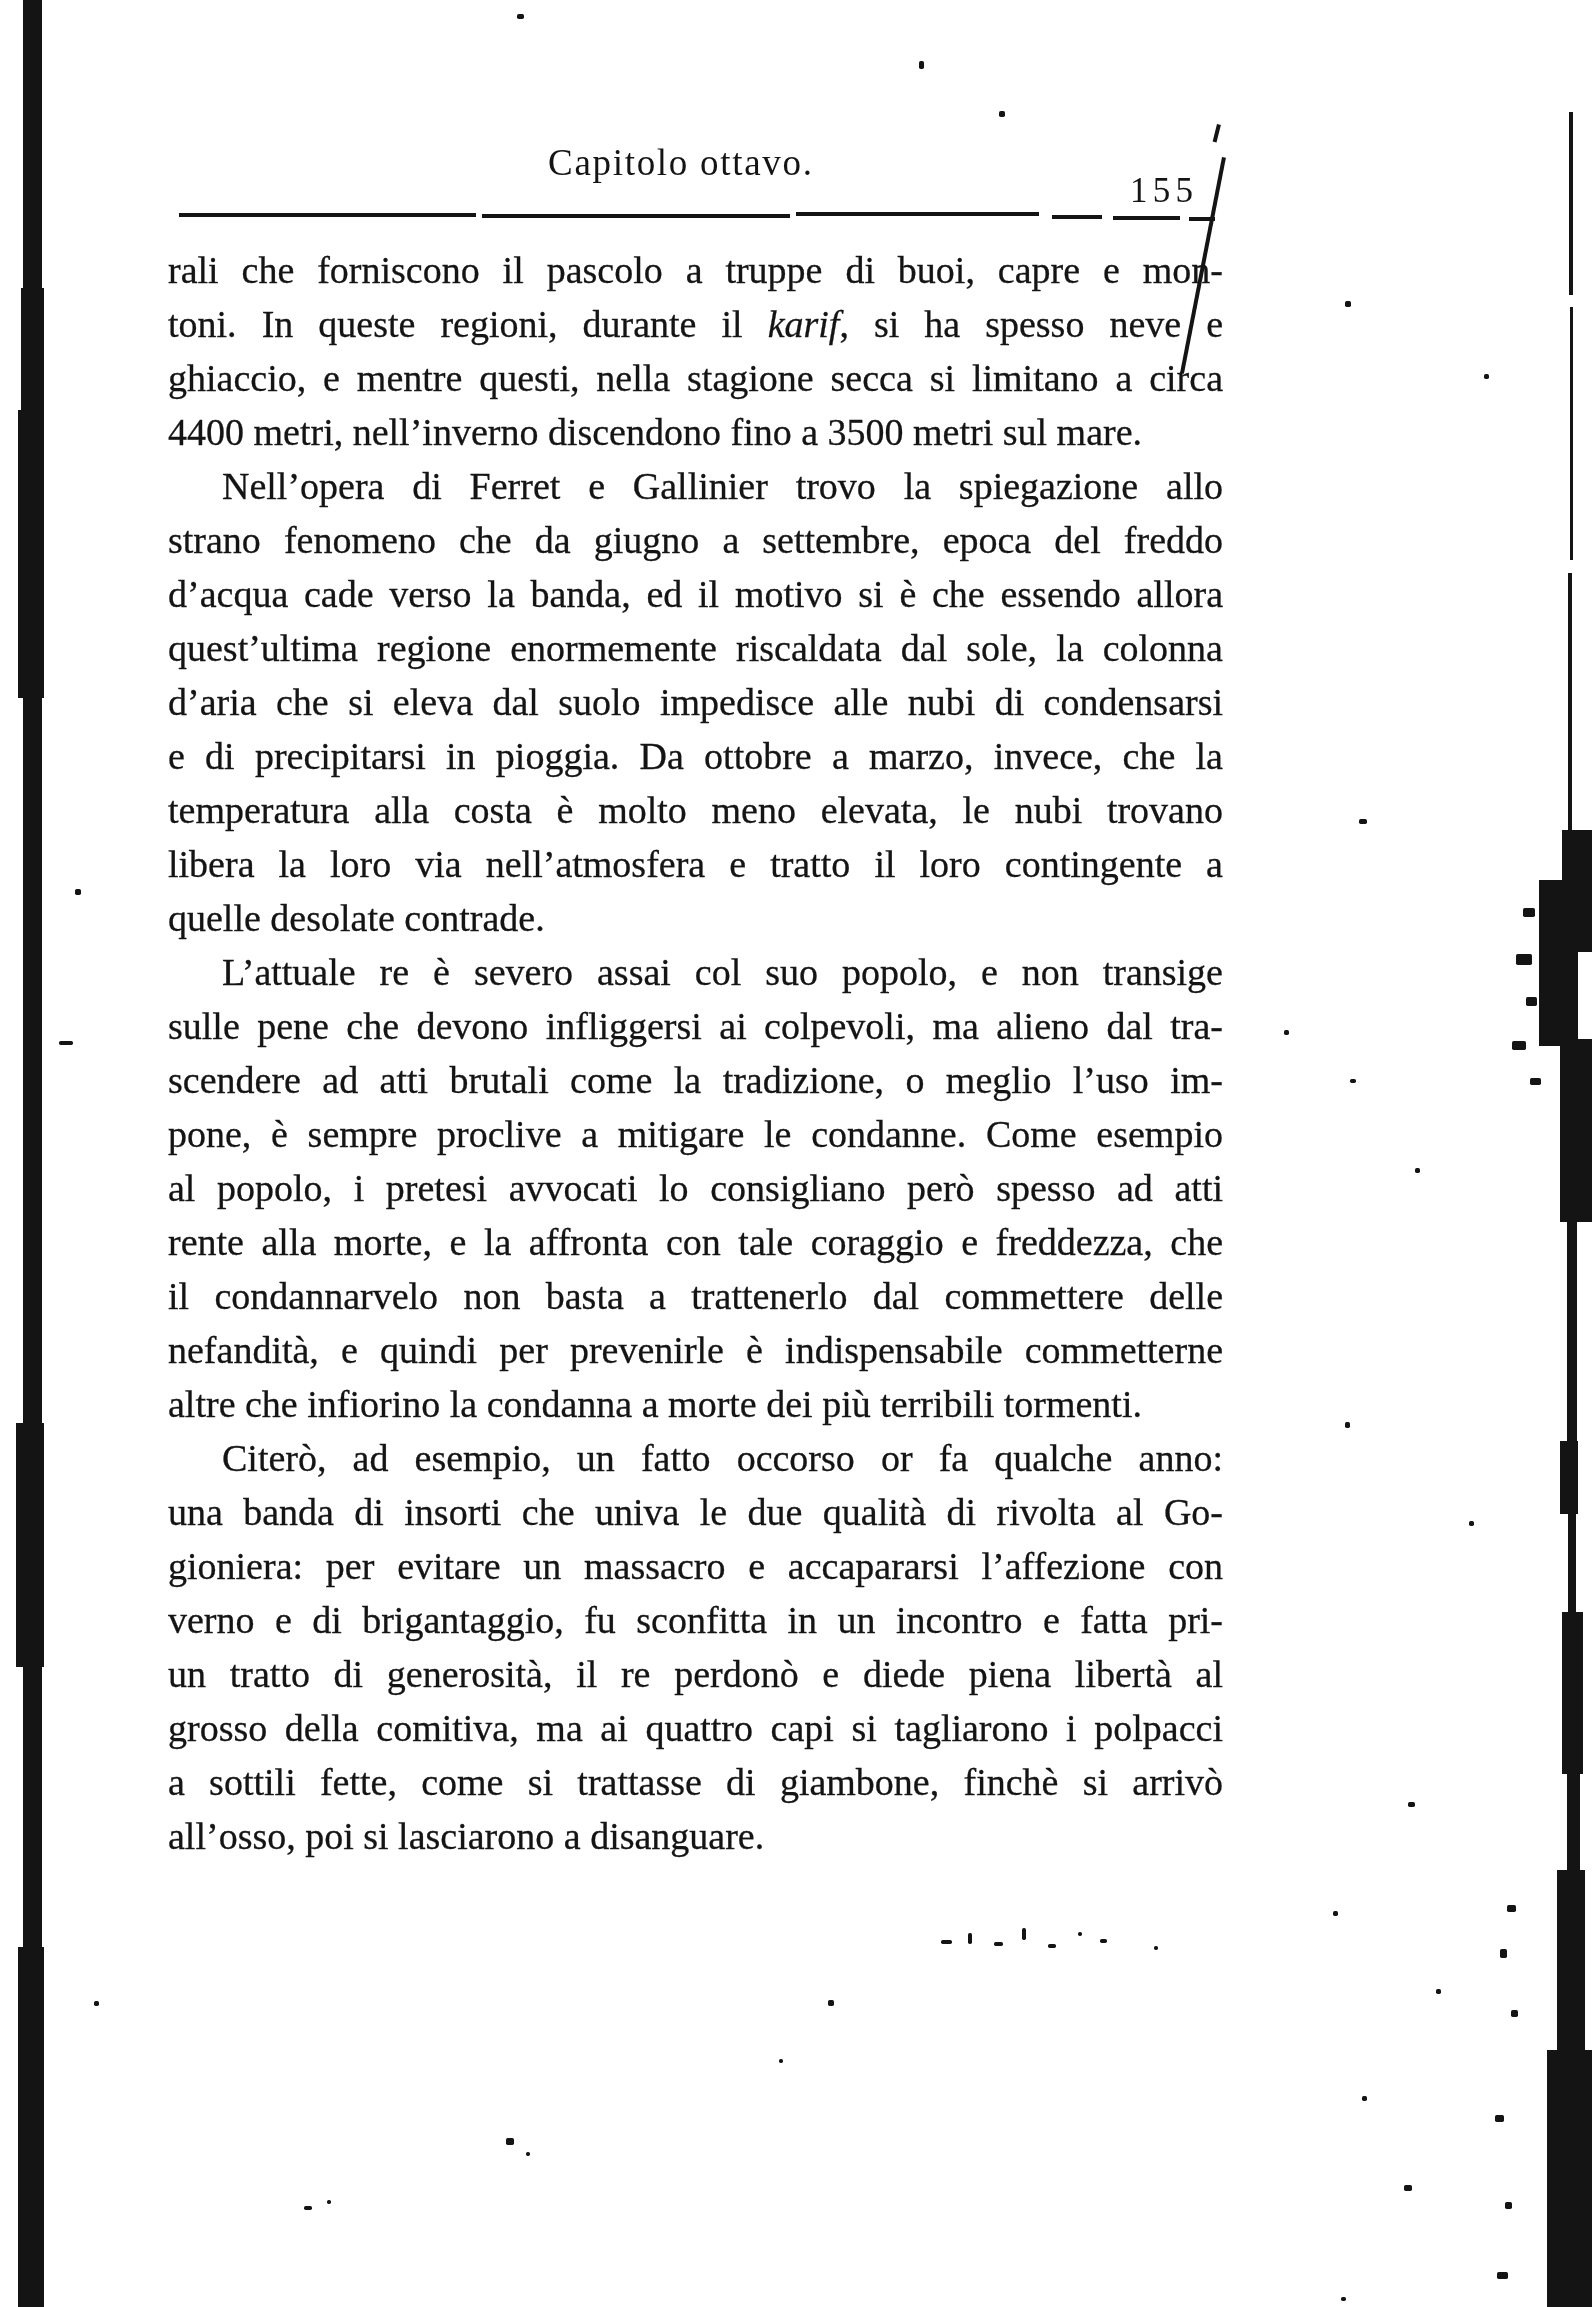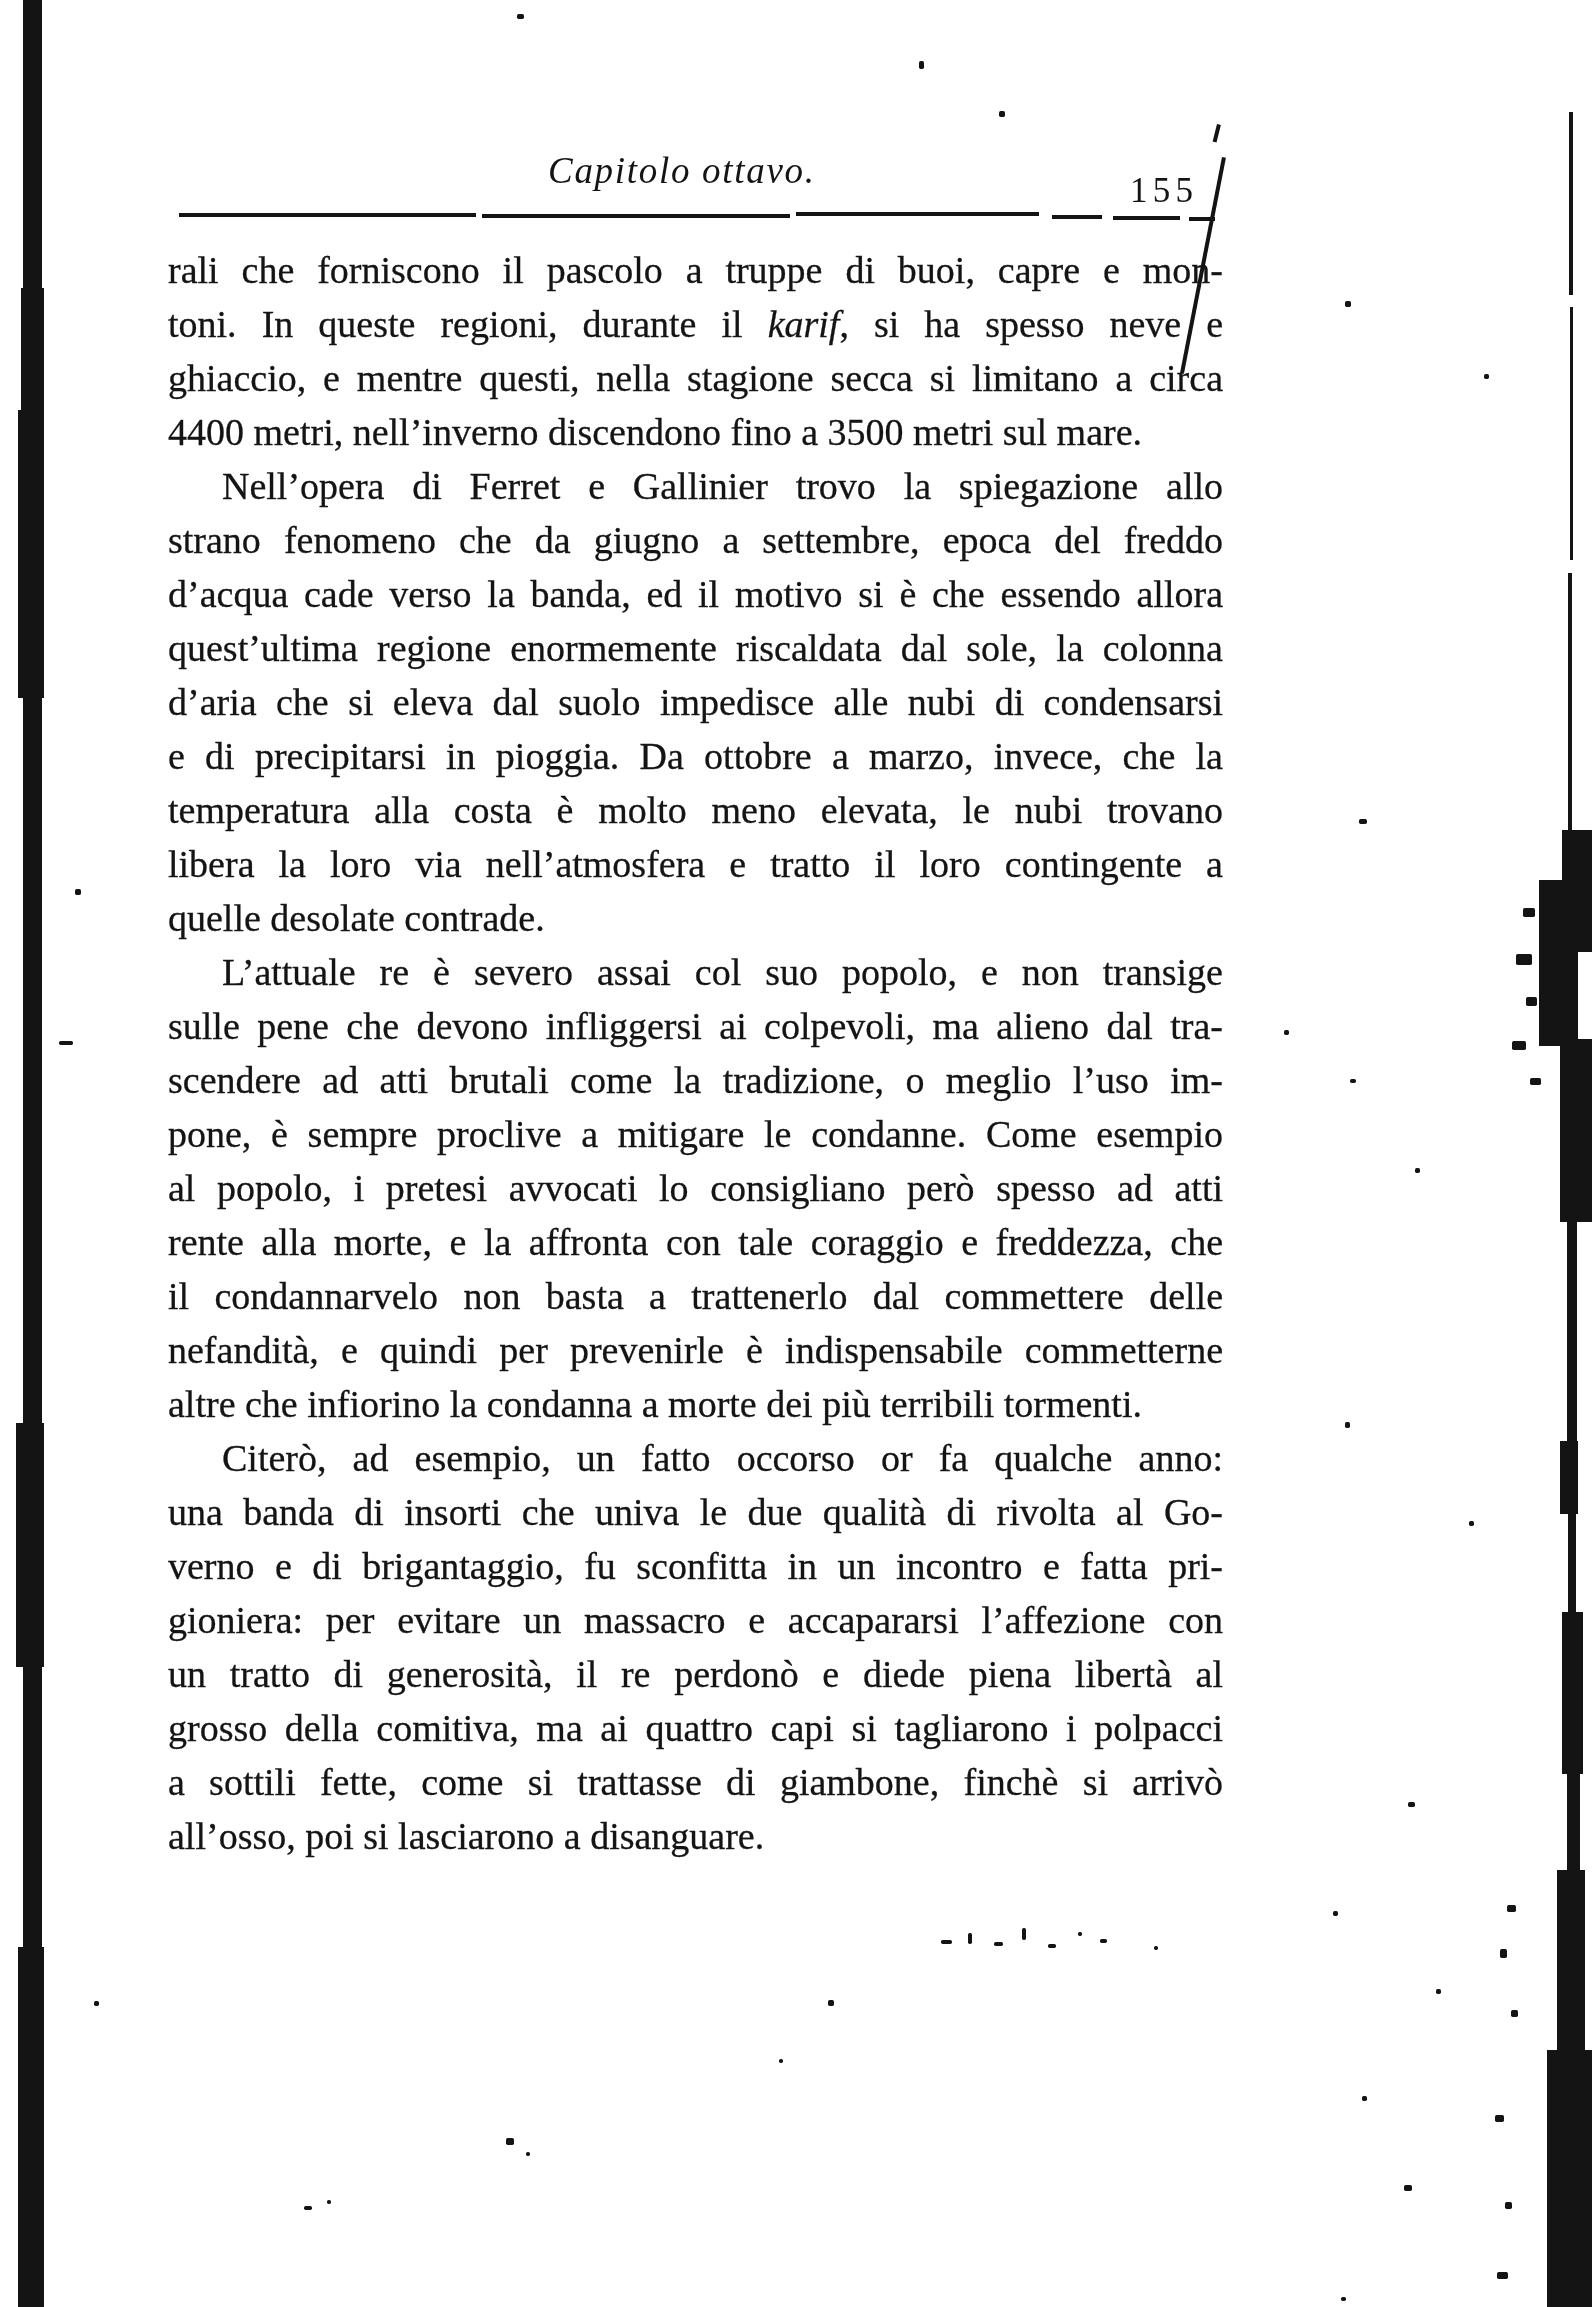--- a/index.html
+++ b/index.html
@@ -6,22 +6,22 @@
   .page{
     position:relative;
     width:1593px;height:2307px;
     background:var(--paper,#ffffff);
     color:var(--ink,#141414);
     font-family:"Liberation Serif","DejaVu Serif",serif;
     overflow:hidden;
   }
   
   .running-head{
-    position:absolute;top:149px;left:548px;
-    font-style:italic;font-size:37px;letter-spacing:1.7px;
+    position:absolute;top:141px;left:548px;
+    font-size:37px;letter-spacing:1.7px;
     white-space:nowrap;
   }
   .page-number{
     position:absolute;top:171px;left:1130px;
     font-size:35px;letter-spacing:5.2px;
     font-variant-numeric:oldstyle-nums;
   }
   
   .rule-seg{position:absolute;background:var(--ink,#141414);}
   
@@ -85,22 +85,22 @@
         <div class="text-line"><span>pone, è sempre proclive a mitigare le condanne. Come esempio</span></div>
         <div class="text-line"><span>al popolo, i pretesi avvocati lo consigliano però spesso ad atti</span></div>
         <div class="text-line"><span>rente alla morte, e la affronta con tale coraggio e freddezza, che</span></div>
         <div class="text-line"><span>il condannarvelo non basta a trattenerlo dal commettere delle</span></div>
         <div class="text-line"><span>nefandità, e quindi per prevenirle è indispensabile commetterne</span></div>
         <div class="text-line last-line"><span>altre che infiorino la condanna a morte dei più terribili tormenti.</span></div>
       </div>
       <div class="paragraph">
         <div class="text-line indented"><span>Citerò, ad esempio, un fatto occorso or fa qualche anno:</span></div>
         <div class="text-line"><span>una banda di insorti che univa le due qualità di rivolta al Go-</span></div>
+        <div class="text-line"><span>gioniera: per evitare un massacro e accapararsi l’affezione con</span></div>
         <div class="text-line"><span>verno e di brigantaggio, fu sconfitta in un incontro e fatta pri-</span></div>
-        <div class="text-line"><span>gioniera: per evitare un massacro e accapararsi l’affezione con</span></div>
         <div class="text-line"><span>un tratto di generosità, il re perdonò e diede piena libertà al</span></div>
         <div class="text-line"><span>grosso della comitiva, ma ai quattro capi si tagliarono i polpacci</span></div>
         <div class="text-line"><span>a sottili fette, come si trattasse di giambone, finchè si arrivò</span></div>
         <div class="text-line last-line"><span>all’osso, poi si lasciarono a disanguare.</span></div>
       </div>
     </div>
 
   <div>
     <div class="bar" style="left:23px;top:0;width:19px;height:2307px;"></div>
     <div class="bar" style="left:21px;top:288px;width:23px;height:140px;"></div>

